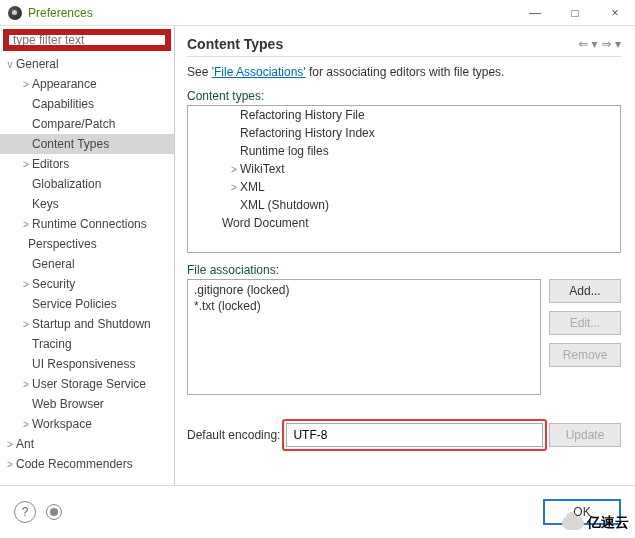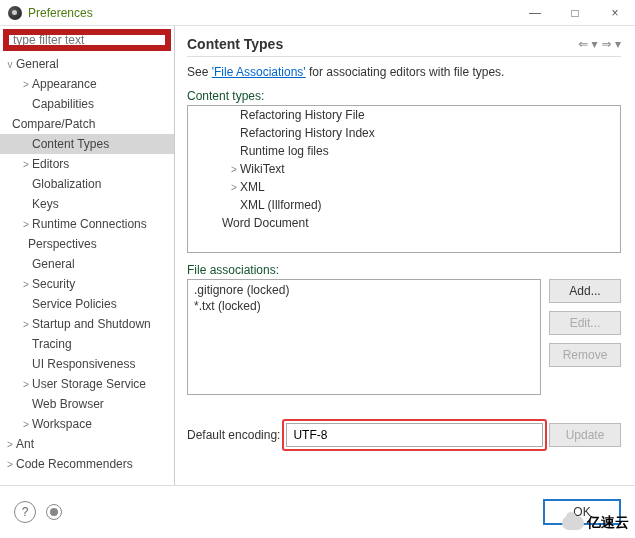--- a/index.html
+++ b/index.html
@@ -74,21 +74,21 @@
           <span>General</span>
         </div>
         <div class="tree-item" style="padding-left: 20px;">
           <span class="tw">&gt;</span>
           <span>Appearance</span>
         </div>
         <div class="tree-item" style="padding-left: 20px;">
           <span class="tw"></span>
           <span>Capabilities</span>
         </div>
-        <div class="tree-item" style="">
+        <div class="tree-item" style="padding-left: 20px;">
           <span class="tw"></span>
           <span>Compare/Patch</span>
         </div>
         <div class="tree-item selected" style="padding-left: 20px;">
           <span class="tw"></span>
           <span>Content Types</span>
         </div>
         <div class="tree-item" style="padding-left: 20px;">
           <span class="tw">&gt;</span>
           <span>Editors</span>
@@ -187,21 +187,21 @@
         <div class="ct-item" style="padding-left: 40px;">
           <span class="tw">&gt;</span>
           <span>WikiText</span>
         </div>
         <div class="ct-item" style="padding-left: 40px;">
           <span class="tw">&gt;</span>
           <span>XML</span>
         </div>
         <div class="ct-item" style="padding-left: 40px;">
           <span class="tw"></span>
-          <span>XML (Illformed)</span>
+          <span>XML (Shutdown)</span>
         </div>
         <div class="ct-item" style="padding-left: 22px;">
           <span class="tw"></span>
           <span>Word Document</span>
         </div>
       </div>
 
     <div class="label">File associations:</div>
     <div class="fa-row">
       <div class="listbox fa-box" id="falist">

